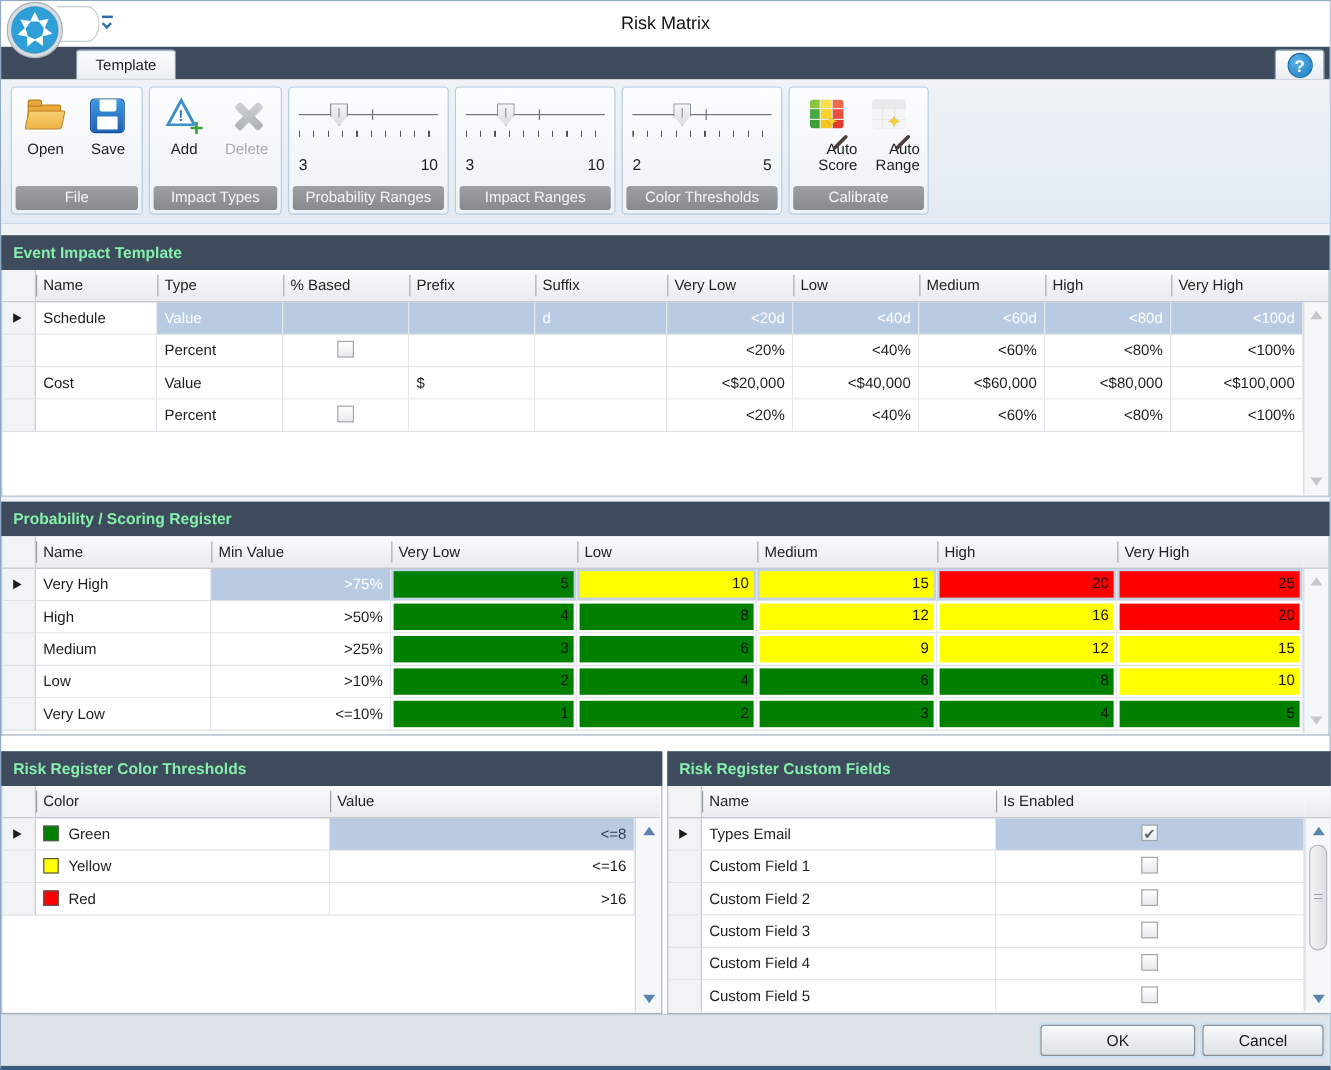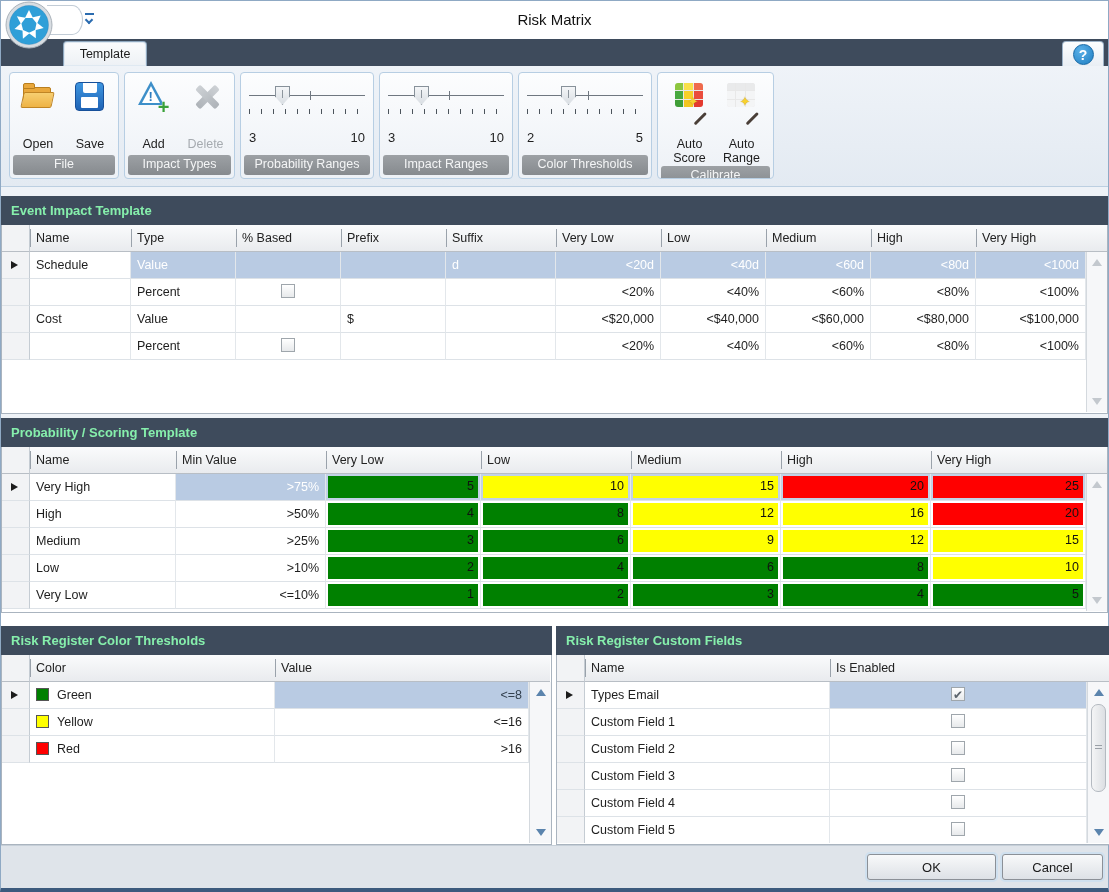--- a/index.html
+++ b/index.html
@@ -34,21 +34,21 @@
 
   
   .ribbon { height:121px; background:linear-gradient(#eff3f8,#e3eaf2); border-bottom:1px solid #bccfe1;
             display:flex; padding:6px 0 0 8px; gap:5px; flex:none; }
   .rgroup { height:107px; border:1px solid #b7cee3; border-radius:4px; background:linear-gradient(#fcfdfe,#edf1f6);
             display:flex; flex-direction:column; overflow:hidden; }
   .rgroup-body { flex:1; display:flex; align-items:flex-start; justify-content:center; gap:2px; padding-top:8px; }
   .rgroup-footer { height:20px; margin:0 3px 3px 3px; background:linear-gradient(#9da1a5,#868a8e); border-radius:3px;
                    color:#f4f5f6; text-align:center; line-height:19px; font-size:12.5px; }
   .rbtn { width:50px; display:flex; flex-direction:column; align-items:center; gap:4px; cursor:default; }
-  .rbtn .lbl { font-size:12.5px; color:#1e1e1e; text-align:center; line-height:1.15;margin-top:20px; }
+  .rbtn .lbl { font-size:12.5px; color:#1e1e1e; text-align:right; line-height:1.15; }
   .rbtn.disabled .lbl { color:#a6abb0; }
   .g-file { width:110px; } .g-imptypes { width:111px; }
   .g-slider { width:134px; } .g-calibrate { width:117px; }
 
   
   .sliderbox { width:100%; padding:0 8px; position:relative; height:66px; }
   .sl-track { position:absolute; left:8px; right:8px; top:14px; height:1px; background:#6f7780; }
   .sl-midtick { position:absolute; left:52%; top:10px; width:1px; height:9px; background:#6f7780; }
   .sl-thumb { position:absolute; top:5px; width:15px; height:19px; background:linear-gradient(#f4f6f8,#d9dee3);
               border:1px solid #87919a; clip-path:polygon(0 0,100% 0,100% 55%,50% 100%,0 55%); }
@@ -430,21 +430,21 @@
           </div>
         <div class="sb-dn">
             <div class="tri-dn"></div>
           </div>
       </div>
     </div>
   </div>
 
   <div class="gap4"></div>
 
-  <div class="sect-hdr">Probability / Scoring Template</div>
+  <div class="sect-hdr">Probability / Scoring Register</div>
   <div class="grid" style="height:166px">
     <div class="grow ghead">
       <div class="gcell rh t2-rh"></div>
       <div class="gcell t2-c1">Name</div>
       <div class="gcell t2-c2">Min Value</div>
       <div class="gcell t2-s1">Very Low</div>
       <div class="gcell t2-s">Low</div>
       <div class="gcell t2-s">Medium</div>
       <div class="gcell t2-s">High</div>
       <div class="gcell t2-s5">Very High</div>

